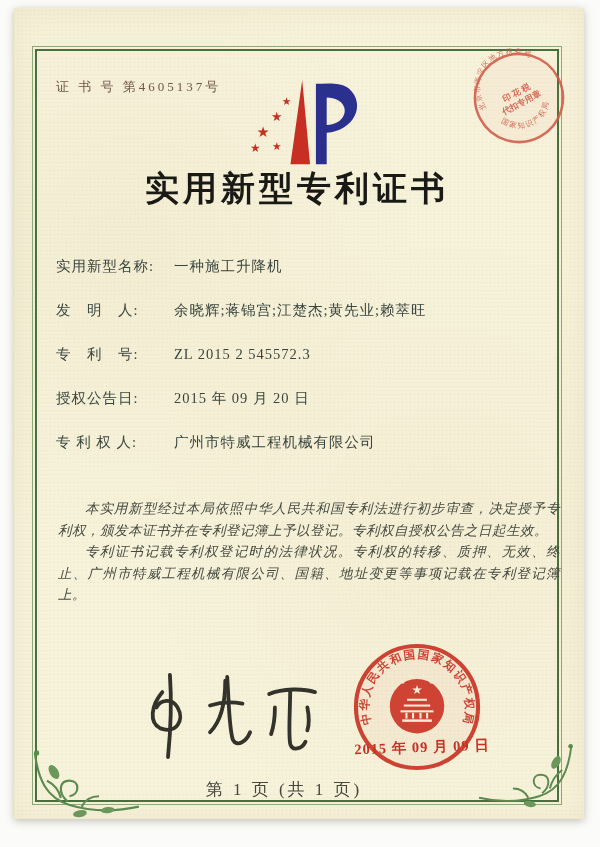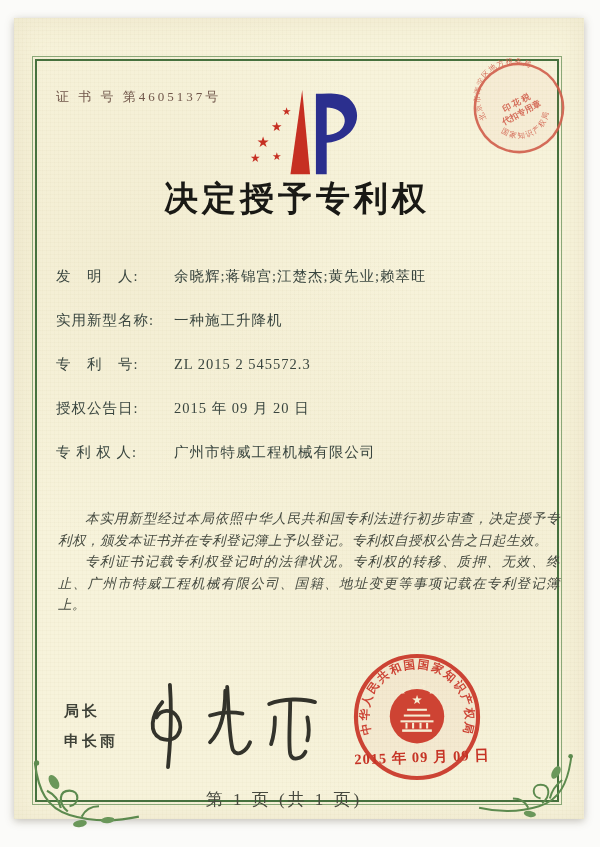--- a/index.html
+++ b/index.html
@@ -6,21 +6,21 @@
   body{width:600px;height:847px;position:relative;background:#e9e7e2;
        font-family:"Liberation Serif", serif; overflow:hidden;}
   .photo{position:absolute;inset:0;background:#fbfbf9;}
   .paper{position:absolute;left:14px;top:8px;right:16px;bottom:28px;
          background:#f7f3db;
          background-image:
            radial-gradient(circle at 20% 30%, rgba(186,160,100,0.07), transparent 40%),
            radial-gradient(circle at 75% 65%, rgba(186,160,100,0.06), transparent 45%),
            repeating-linear-gradient(0deg, rgba(196,186,140,0.06) 0 1px, transparent 1px 4px),
            repeating-linear-gradient(90deg, rgba(196,186,140,0.05) 0 1px, transparent 1px 4px);
-         box-shadow:0 2px 8px rgba(90,80,60,0.35), inset 0 0 30px rgba(170,150,100,0.12);margin-top:10px;}
+         box-shadow:0 2px 8px rgba(90,80,60,0.35), inset 0 0 30px rgba(170,150,100,0.12);}
   .frame{position:absolute;left:18px;top:38px;right:22px;bottom:14px;
          border:1px solid #8aa878;}
   .frame-inner{position:absolute;inset:2px;border:2px solid #46713e;}
   .cert-no{position:absolute;left:42px;top:70px;font-size:13px;color:#70564a;
            letter-spacing:3px;}
   .logo{position:absolute;left:214px;top:68px;width:168px;height:94px;}
   .title{position:absolute;left:18px;right:22px;top:158px;text-align:center;
          font-size:34px;font-weight:bold;color:#191915;letter-spacing:4px;}
   .fields{position:absolute;left:42px;top:248px;right:40px;}
   .field-row{height:20px;line-height:20px;margin-bottom:24px;font-size:14.5px;
@@ -60,49 +60,45 @@
       <polygon points="70,4 78,90 58,90" fill="#c62f22"></polygon>
       <path fill="#2b2f8e" fill-rule="evenodd" d="M84,8 L84,90 L95,90 L95,58 C122,56 136,30 118,13 C109,6 95,8 84,8 Z
            M95,22 C113,22 119,37 108,46 C104,49 99,50 95,50 Z"></path>
       <text x="54" y="30" font-size="11" fill="#c62f22" text-anchor="middle">★</text>
       <text x="44" y="46" font-size="13" fill="#c62f22" text-anchor="middle">★</text>
       <text x="30" y="62" font-size="15" fill="#c62f22" text-anchor="middle">★</text>
       <text x="22" y="78" font-size="12" fill="#c62f22" text-anchor="middle">★</text>
       <text x="44" y="76" font-size="11" fill="#c62f22" text-anchor="middle">★</text>
     </svg>
 
-    <div class="title">决定授予专利权</div>
+    <div class="title">实用新型专利证书</div>
 
     <div class="fields">
       <div class="field-row">
-        <span class="field-label">发　明　人:</span><span class="field-value">余晓辉;蒋锦宫;江楚杰;黄先业;赖萃旺</span>
+        <span class="field-label">实用新型名称:</span><span class="field-value">一种施工升降机</span>
       </div>
       <div class="field-row">
-        <span class="field-label">实用新型名称:</span><span class="field-value">一种施工升降机</span>
+        <span class="field-label">发　明　人:</span><span class="field-value">余晓辉;蒋锦宫;江楚杰;黄先业;赖萃旺</span>
       </div>
       <div class="field-row">
         <span class="field-label">专　利　号:</span><span class="field-value">ZL 2015 2 545572.3</span>
       </div>
       <div class="field-row">
         <span class="field-label">授权公告日:</span><span class="field-value">2015 年 09 月 20 日</span>
       </div>
       <div class="field-row">
         <span class="field-label">专 利 权 人:</span><span class="field-value">广州市特威工程机械有限公司</span>
       </div>
     </div>
 
     <div class="paras">
       <p class="para">本实用新型经过本局依照中华人民共和国专利法进行初步审查，决定授予专利权，颁发本证书并在专利登记簿上予以登记。专利权自授权公告之日起生效。</p>
       <p class="para">专利证书记载专利权登记时的法律状况。专利权的转移、质押、无效、终止、广州市特威工程机械有限公司、国籍、地址变更等事项记载在专利登记簿上。</p>
     </div>
 
-    <div class="signer">
-      <div>局长</div>
-      <div>申长雨</div>
-    </div>
 
     <svg class="signature" viewBox="0 0 220 110" fill="none" stroke="#33332b" stroke-width="4" stroke-linecap="round">
       <path d="M38,30 C26,44 24,62 36,68 C52,74 62,60 54,46 C48,36 36,38 32,46"></path>
       <path d="M46,12 C48,40 46,78 44,98"></path>
       <path d="M104,18 C104,42 100,60 88,72"></path>
       <path d="M88,44 C100,40 112,40 122,42"></path>
       <path d="M106,14 C108,44 108,68 112,80 C116,88 126,82 130,72"></path>
       <path d="M150,32 C164,26 186,26 198,30"></path>
       <path d="M172,28 C172,50 170,72 172,84 C174,92 184,90 188,82"></path>
       <path d="M156,46 C156,58 154,68 152,74"></path>

